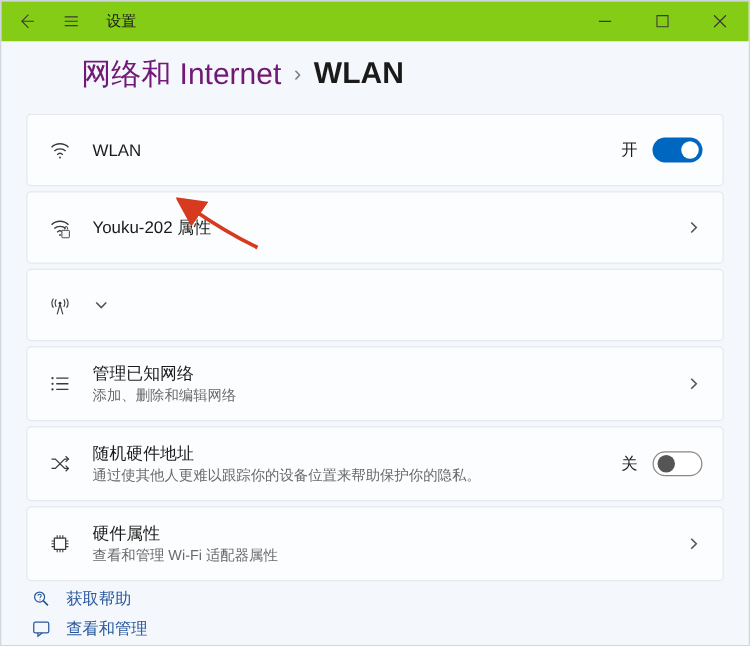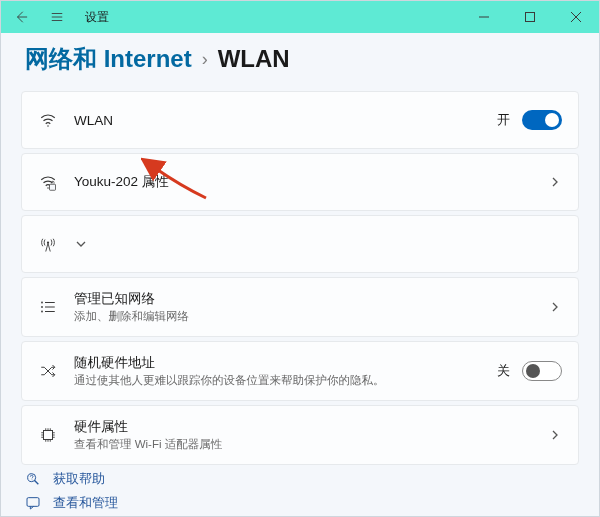--- a/index.html
+++ b/index.html
@@ -10,21 +10,21 @@
     height: 517px;
     overflow: hidden;
     position: relative;
     border: 1px solid #cfd6dd;
   }
   .titlebar {
     display: flex;
     align-items: center;
     height: 32px;
     padding: 0 0 0 8px;
-    background: #5eead4;
+    background: #84cc16;
   }
   .titlebar .left {
     display: flex;
     align-items: center;
     gap: 12px;
   }
   .titlebar .win-controls {
     margin-left: auto;
     display: flex;
   }
@@ -51,22 +51,23 @@
     margin-left: 4px;
   }
   .breadcrumb {
     display: flex;
     align-items: center;
     gap: 10px;
     padding: 10px 24px 16px 24px;
   }
   .breadcrumb .parent {
     font-size: 24px;
-    color: #0369a1;
-    font-weight: 700;
+    color: #701a75;
+    font-weight: 400;
+    margin-left: 40px;
   }
   .breadcrumb .sep {
     font-size: 18px;
     color: #808080;
   }
   .breadcrumb .current {
     font-size: 24px;
     color: #1a1a1a;
     font-weight: 600;
   }

